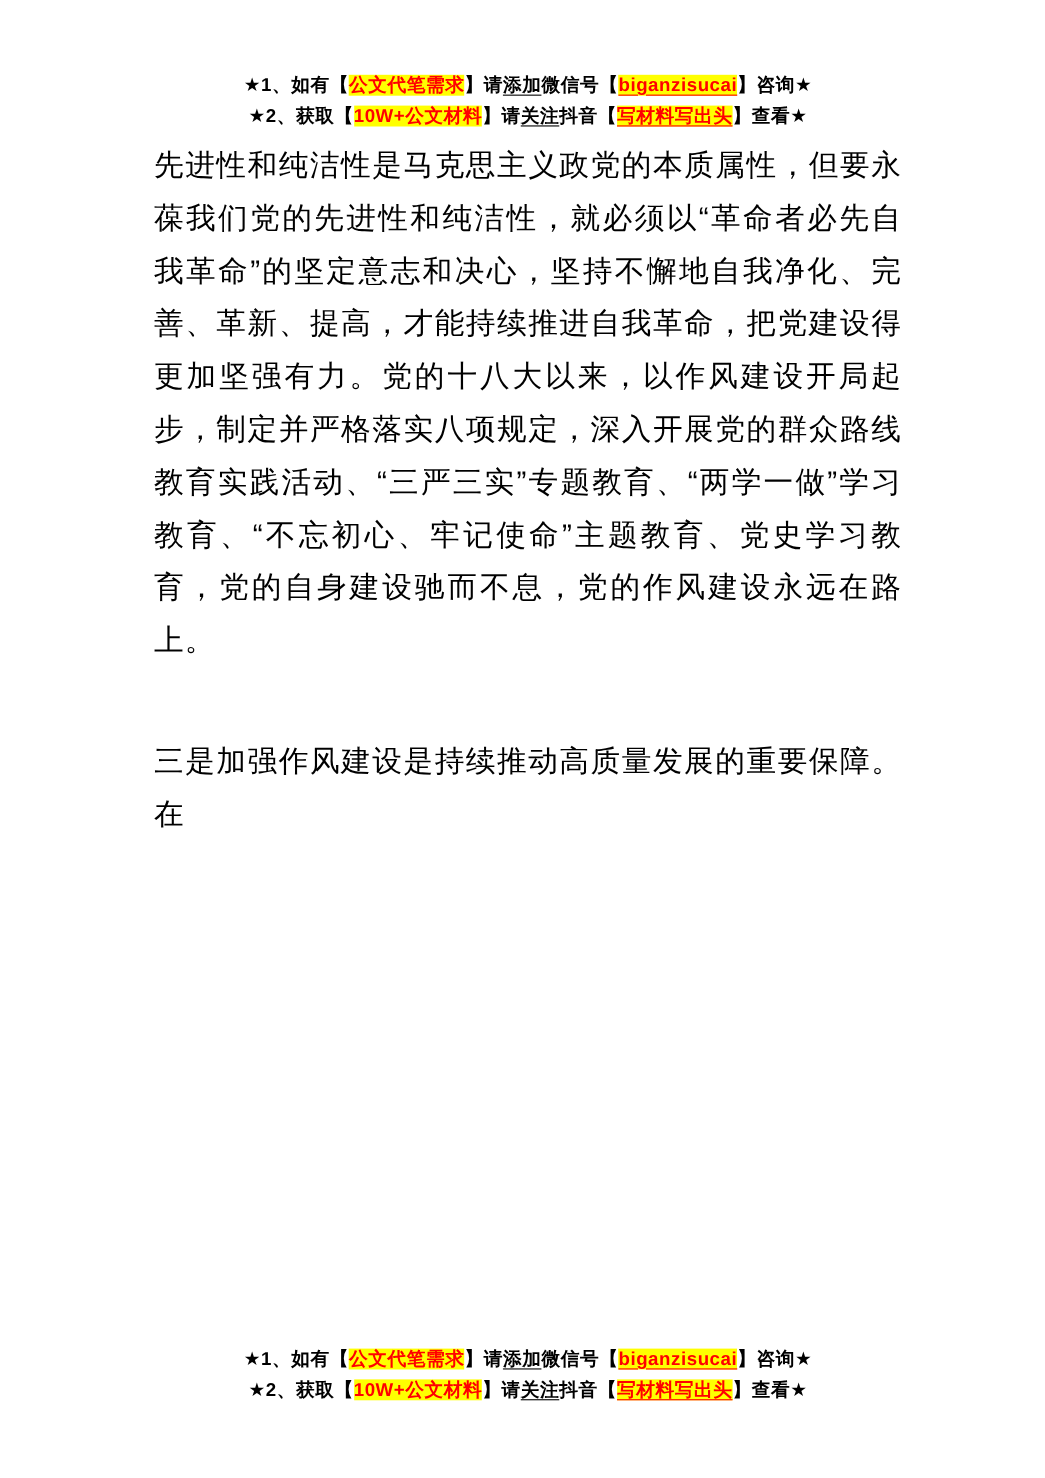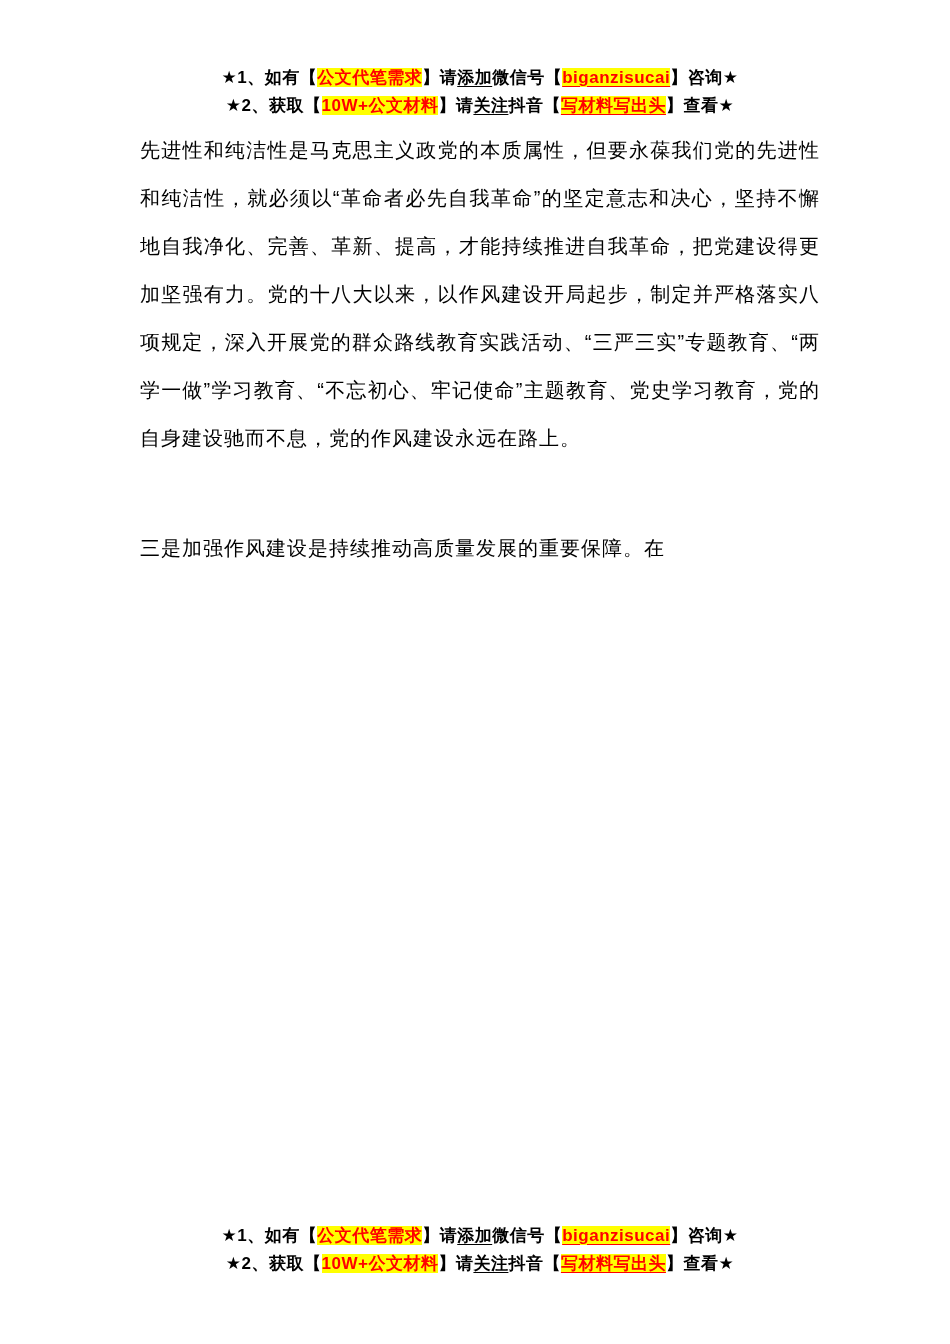--- a/index.html
+++ b/index.html
@@ -52,21 +52,21 @@
     text-underline-offset: 3px;
   }
   .doc-body {
     flex: 0 0 auto;
     margin-top: 6px;
     max-height: 1100px;
     overflow: hidden;
   }
   .para {
     margin: 0 0 62px 0;
-    font-size: 20px;
+    font-size: 27px;
     line-height: 48px;
     letter-spacing: 1px;
     text-align: justify;
     text-justify: inter-character;
     color: #000000;
     font-weight: 400;
   }
   .para-last {
     margin-bottom: 0;
   }

